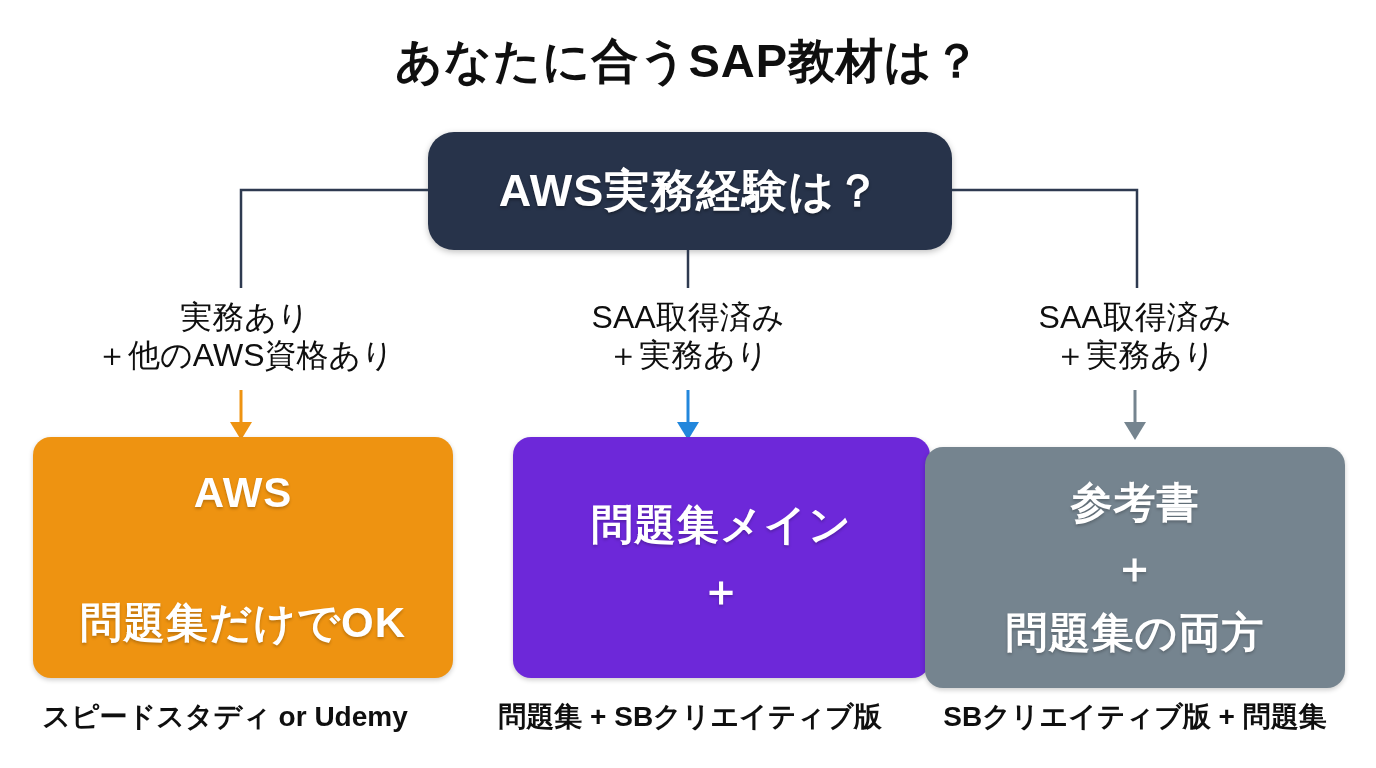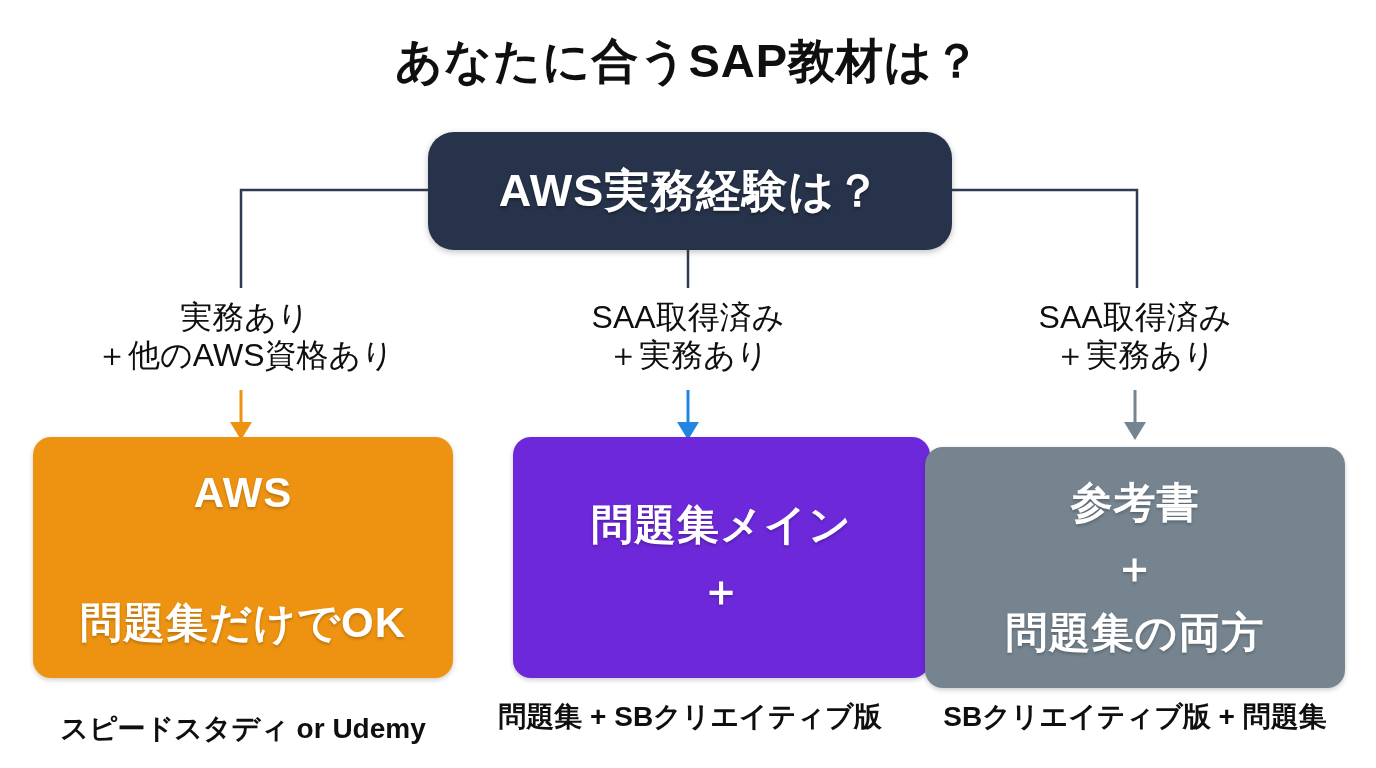--- a/index.html
+++ b/index.html
@@ -68,21 +68,21 @@
     text-shadow:0 2px 3px rgba(0,0,0,0.22);
     white-space:nowrap;
   }
 
   .recommendation {
     position:absolute; top:698px; width:440px;
     text-align:center;
     font-size:28px; font-weight:800; color:#0f0f0f;
     white-space:nowrap;
   }
-  .recommendation.r1 { left:23px;margin-top:12px; }
+  .recommendation.r1 { left:5px; }
   .recommendation.r2 { left:470px; }
   .recommendation.r3 { left:915px; }
 </style>
 </head>
 <body>
 
 <div class="canvas">
 
   <div class="title">あなたに合うSAP教材は？</div>
 

